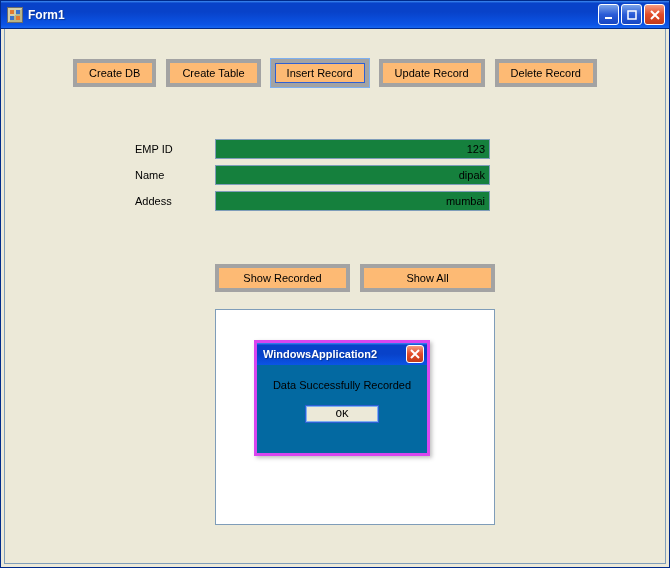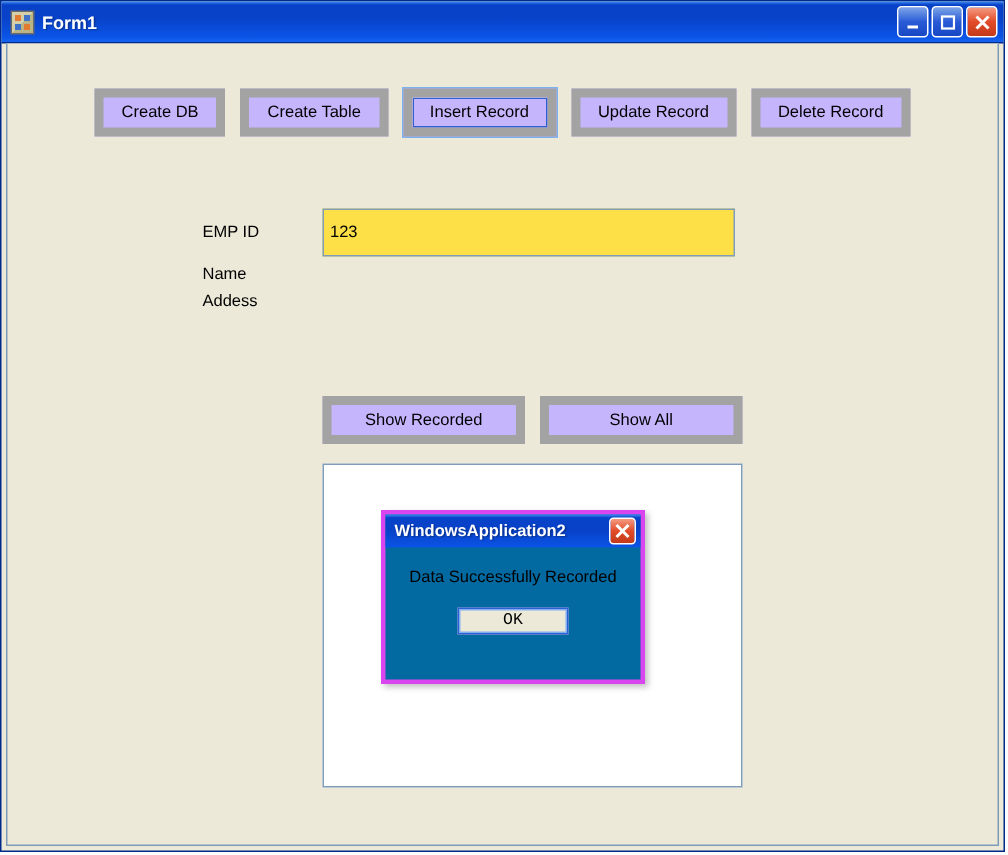--- a/index.html
+++ b/index.html
@@ -69,22 +69,22 @@
     border-top: none;
   }
   .toolbar {
     position: absolute;
     top: 30px; left: 0; right: 0;
     display: flex;
     justify-content: center;
     gap: 10px;
   }
   .btn {
-    background: #c4b5fd;
-    border: 6px solid #a3a3a3;
+    background: #fdba74;
+    border: 4px solid #a3a3a3;
     padding: 4px 12px;
     font-family: inherit;
     font-size: 11px;
     cursor: pointer;
     color: #000;
   }
   .btn.focus {
     box-shadow: inset 0 0 0 1px #2e5fd4, 0 0 0 1px #7eb0f0;
   }
   .form-area {
@@ -95,26 +95,27 @@
     display: flex;
     align-items: center;
     margin-bottom: 6px;
   }
   .form-label {
     width: 80px;
     color: #000;
   }
   .form-input {
     width: 275px;
-    height: 32px;
+    height: 20px;
     border: 1px solid #7f9db9;
-    background: #fde047;
+    background: #15803d;
     font-family: inherit;
     font-size: 11px;
     padding: 1px 4px;
+    text-align: right;
   }
   .action-row {
     position: absolute;
     top: 235px; left: 210px;
     display: flex;
     gap: 10px;
   }
   .action-row .btn { width: 135px; text-align:center; }
   .panel {
     position: absolute;
@@ -194,23 +195,25 @@
       <button class="btn">Delete Record</button>
     </div>
 
     <div class="form-area">
       <div class="form-row">
         <div class="form-label">EMP ID</div>
         <input class="form-input" value="123" style="">
       </div>
       <div class="form-row">
         <div class="form-label">Name</div>
+        <input class="form-input" value="dipak" style="">
       </div>
       <div class="form-row">
         <div class="form-label">Addess</div>
+        <input class="form-input" value="mumbai" style="">
       </div>
     </div>
 
     <div class="action-row">
       <button class="btn">Show Recorded</button>
       <button class="btn">Show All</button>
     </div>
 
     <div class="panel">
       <div class="msgbox">

